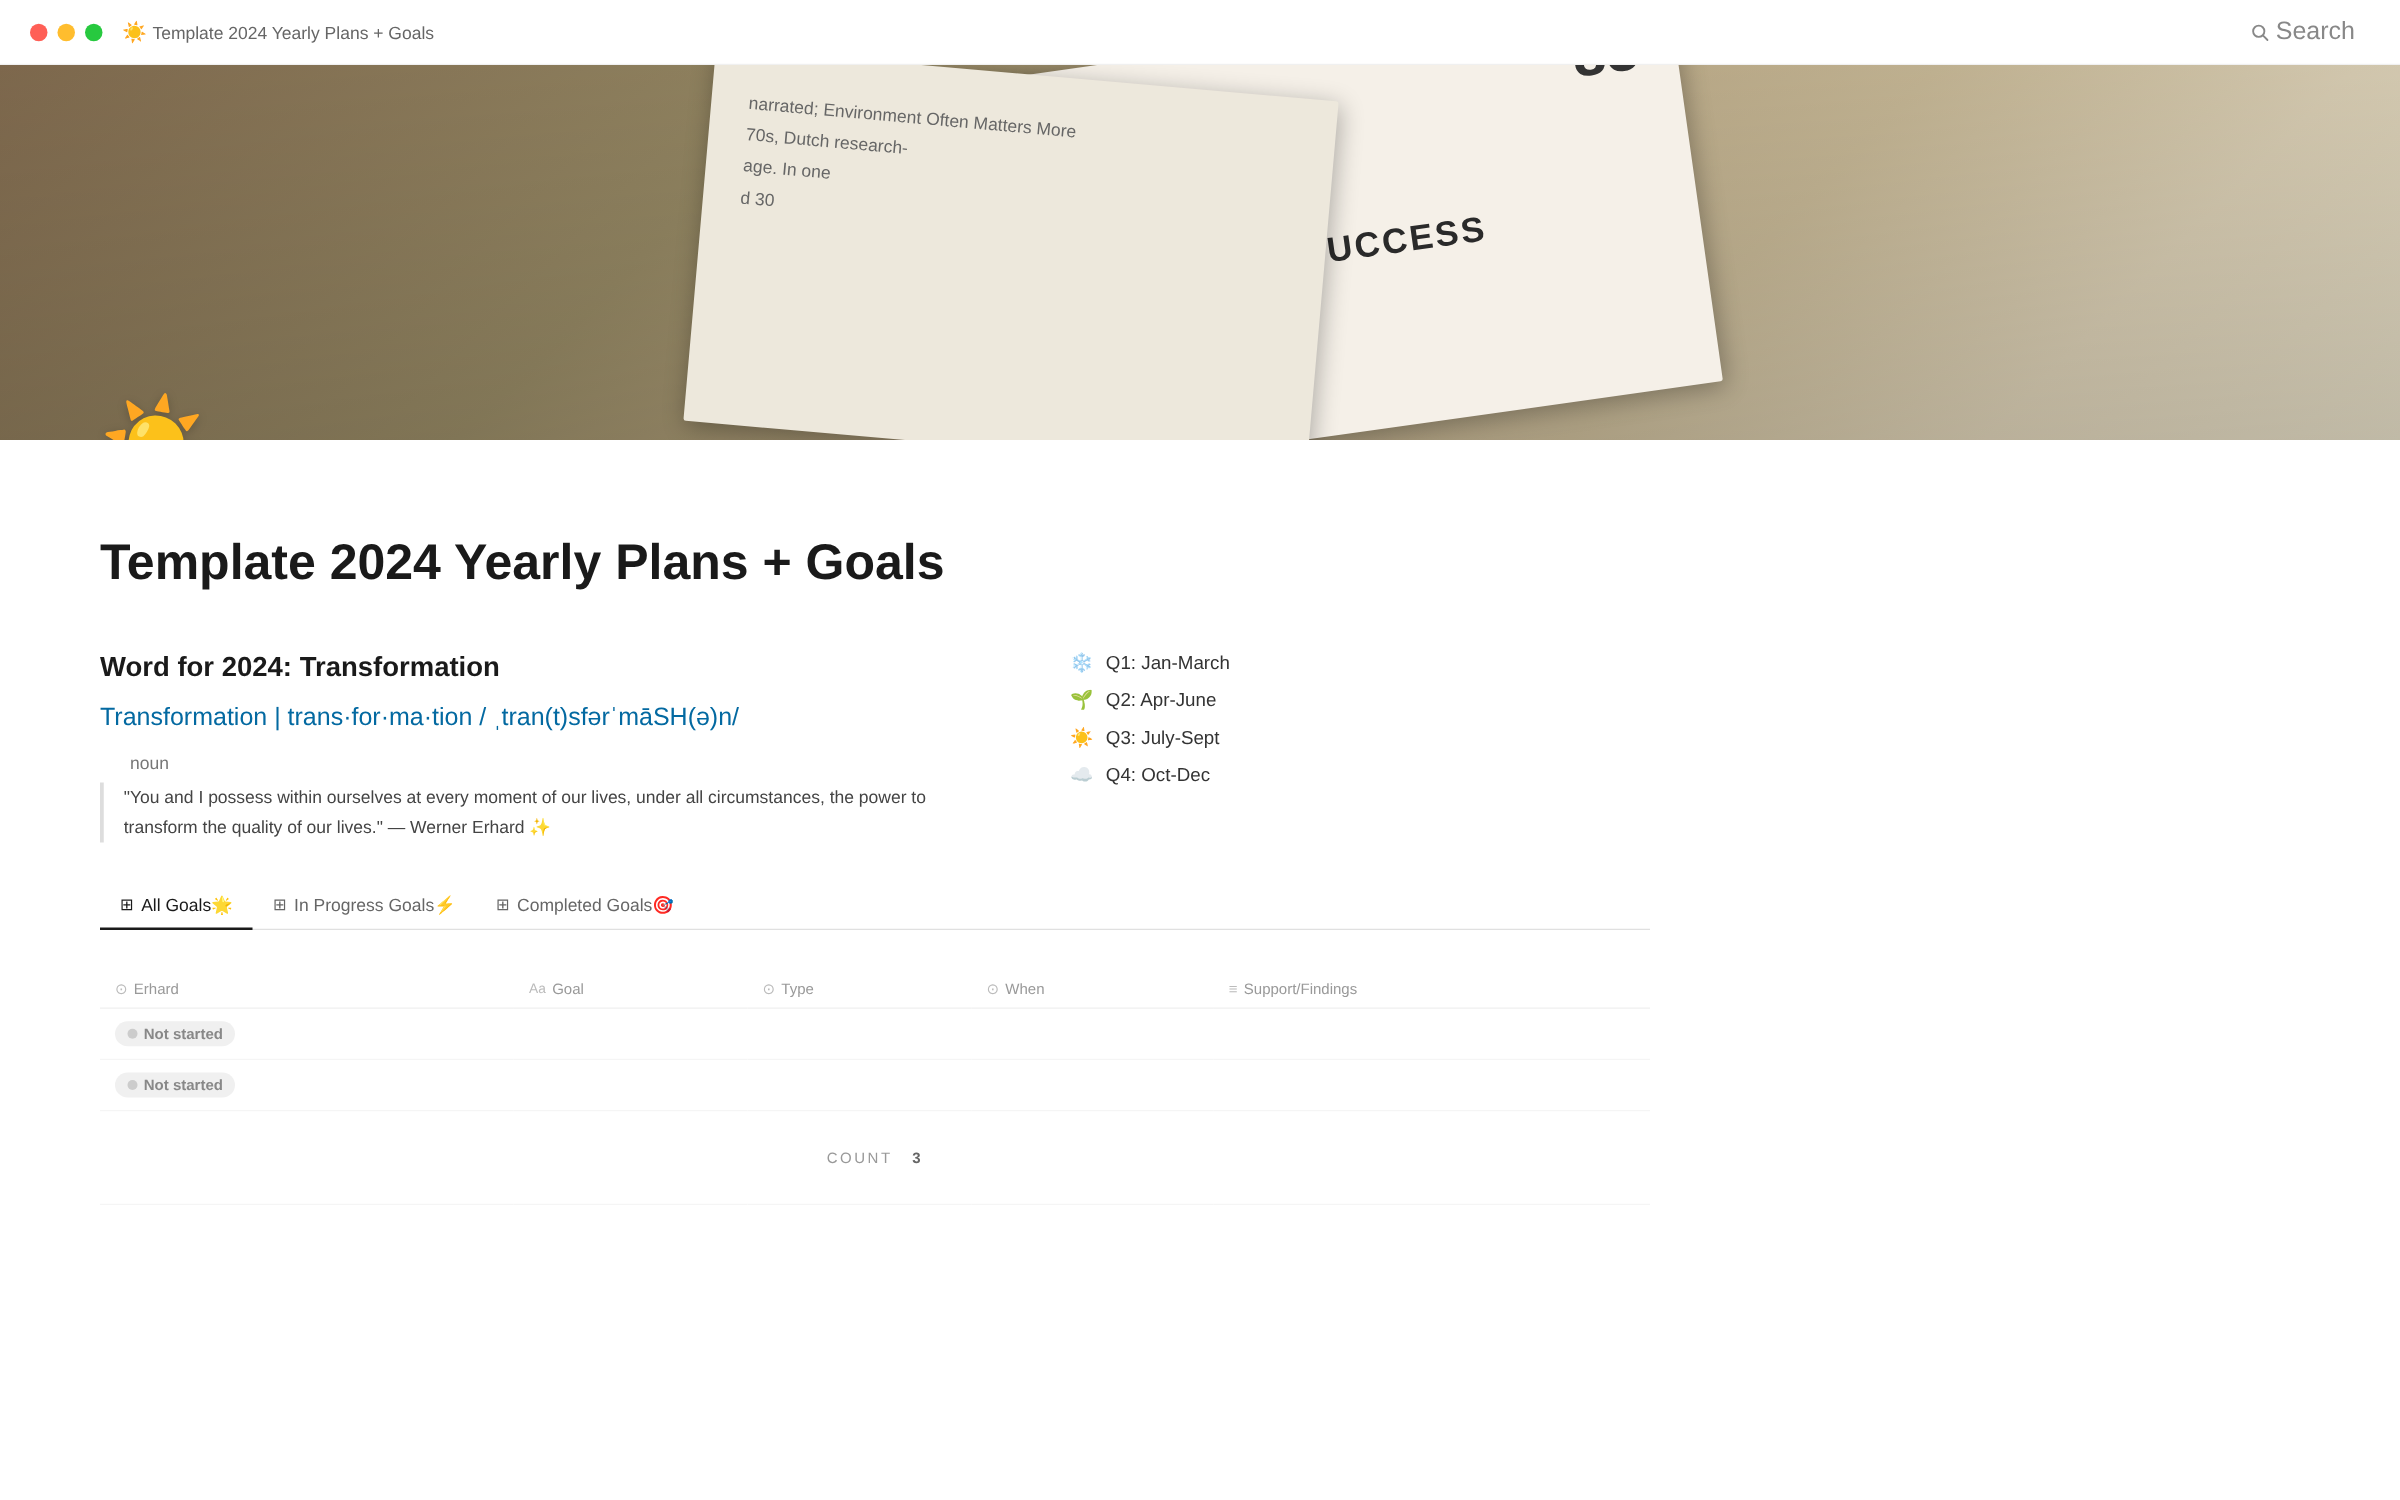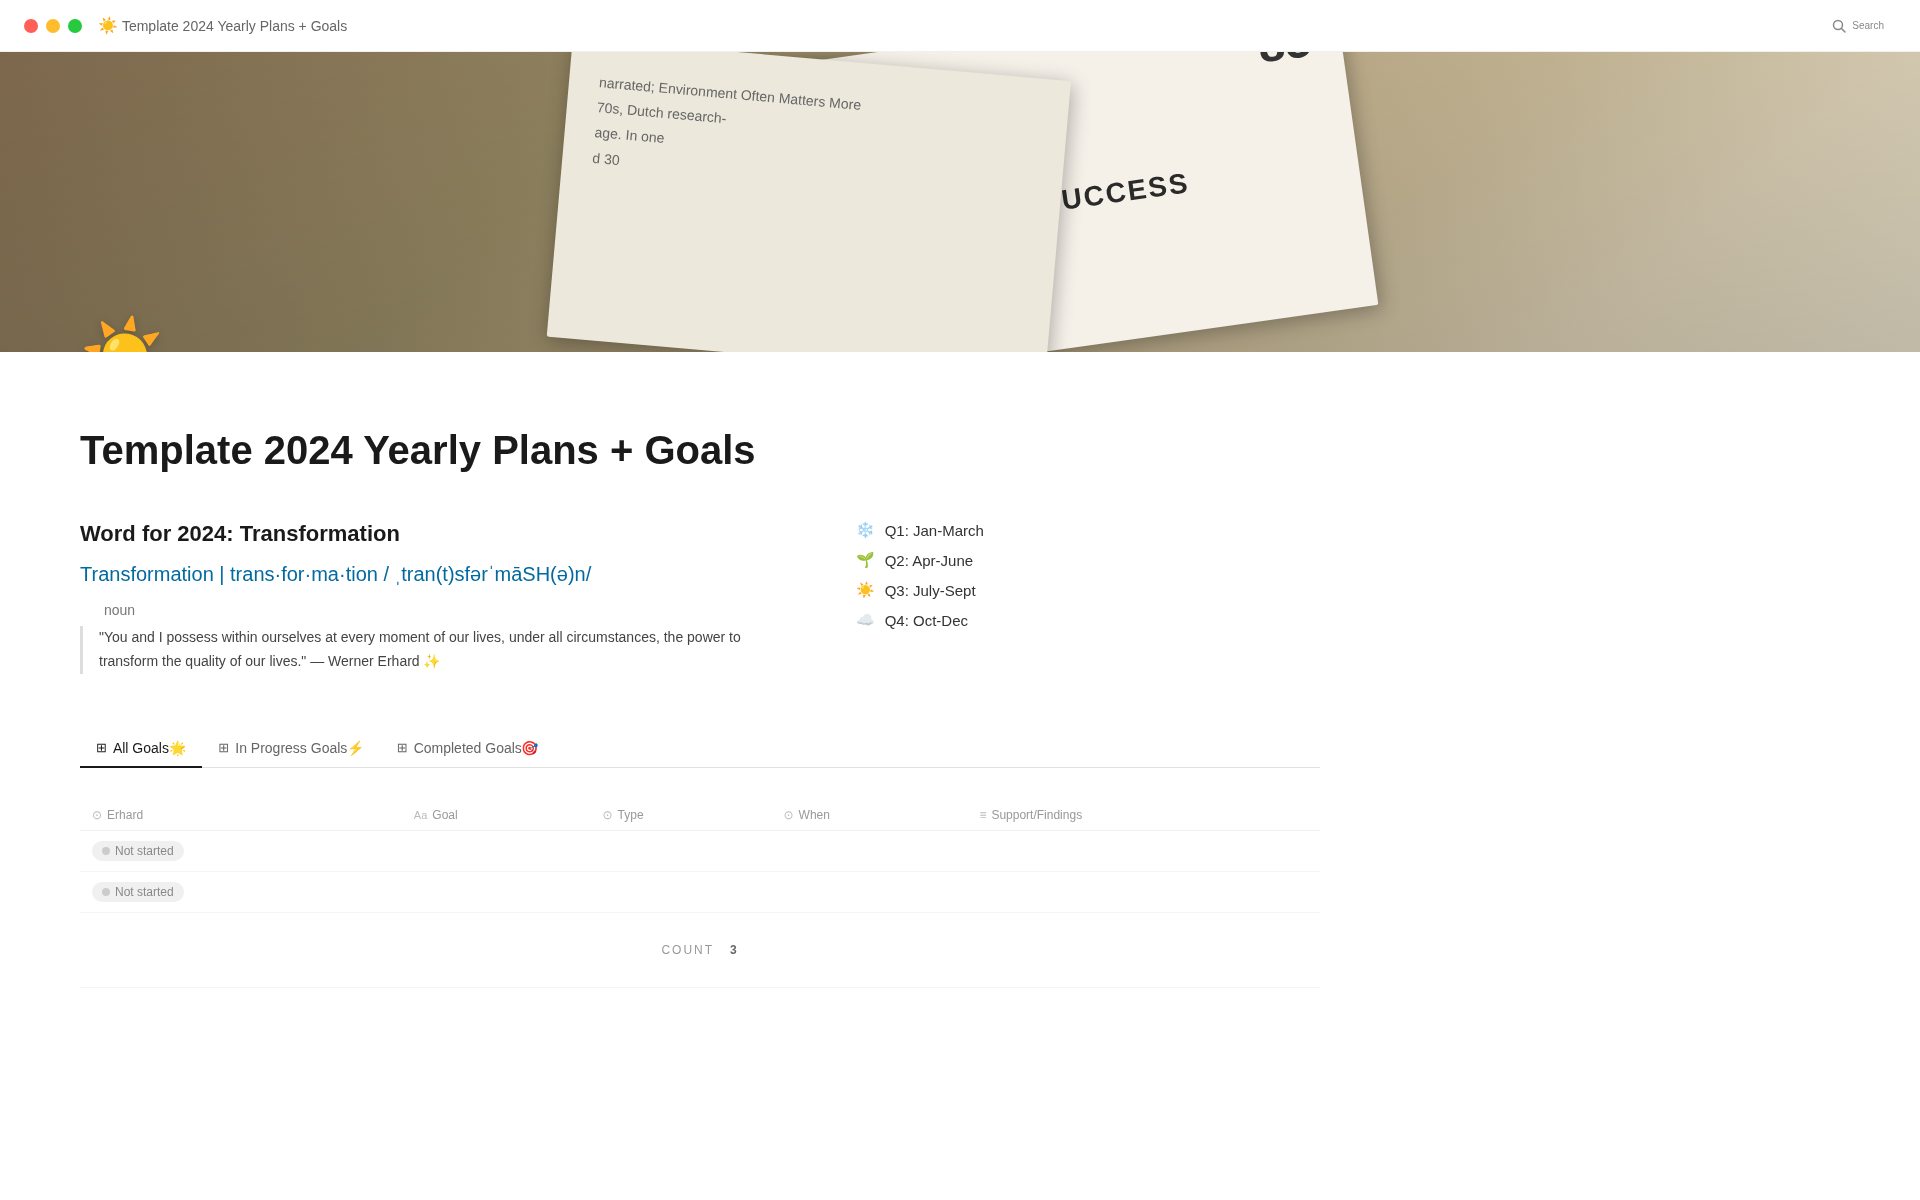--- a/index.html
+++ b/index.html
@@ -13,21 +13,21 @@
       padding: 0 24px; z-index: 100; border-bottom: 1px solid rgba(0,0,0,0.06);
     }
     .titlebar-left { display: flex; align-items: center; gap: 16px; }
     .traffic-lights { display: flex; gap: 8px; align-items: center; }
     .tl { width: 14px; height: 14px; border-radius: 50%; }
     .tl-red { background: #ff5f56; }
     .tl-yellow { background: #ffbd2e; }
     .tl-green { background: #27c93f; }
     .breadcrumb { font-size: 14px; color: #666; display: flex; align-items: center; gap: 4px; }
     .breadcrumb-icon { font-size: 16px; }
-    .search-btn { display: flex; align-items: center; gap: 6px; color: #888; font-size: 10px; padding: 6px 12px; border-radius: 6px; cursor: pointer; }
+    .search-btn { display: flex; align-items: center; gap: 6px; color: #888; font-size: 20px; padding: 6px 12px; border-radius: 6px; cursor: pointer; }
 
     
     .hero {
       width: 100%; height: 300px; position: relative; overflow: hidden;
       background: linear-gradient(135deg, #8b7355 0%, #a0926b 30%, #c4b08a 50%, #d4c4a0 70%, #e8dcc0 85%, #f0e8d0 100%);
     }
     .hero-overlay {
       position: absolute; inset: 0;
       background: linear-gradient(to bottom, rgba(0,0,0,0.1) 0%, rgba(0,0,0,0.2) 100%);
     }
@@ -58,21 +58,21 @@
     .page-icon-area {
       position: absolute; bottom: -40px; left: 80px;
     }
     .page-icon { font-size: 72px; line-height: 1; filter: drop-shadow(0 2px 4px rgba(0,0,0,0.2)); }
 
     
     .main-content { padding: 60px 80px 80px 80px; max-width: 1400px; }
     .page-title { font-size: 40px; font-weight: 700; color: #1a1a1a; margin-bottom: 48px; margin-top: 16px; }
 
     
-    .two-col { display: flex; gap: 80px; margin-bottom: 56px; }
+    .two-col { display: flex; gap: 80px; margin-bottom: 32px; }
     .col-left { flex: 1.2; }
     .col-right { flex: 0.8; }
 
     
     .section-heading { font-size: 22px; font-weight: 700; color: #1a1a1a; margin-bottom: 16px; }
     .word-definition { font-size: 20px; color: #0369a1; margin-bottom: 16px; }
     .word-pos { color: #777; font-size: 14px; margin-left: 24px; margin-bottom: 8px; }
     .word-meaning { font-style: italic; color: #555; font-size: 14px; margin-left: 24px; margin-bottom: 20px; }
     .blockquote {
       border-left: 3px solid #ddd; padding-left: 16px; color: #444;
@@ -101,21 +101,21 @@
       text-align: left; font-size: 12px; color: #999; font-weight: 500;
       padding: 8px 12px; border-bottom: 1px solid #f0f0f0; white-space: nowrap;
     }
     .goals-table td { padding: 10px 12px; border-bottom: 1px solid #f5f5f5; font-size: 14px; }
     .th-inner { display: flex; align-items: center; gap: 5px; }
     .th-icon { font-size: 12px; color: #bbb; }
 
     .status-badge {
       display: inline-flex; align-items: center; gap: 5px;
       padding: 3px 10px; border-radius: 12px;
-      font-size: 12px; font-weight: 400;
+      font-size: 12px; font-weight: 700;
       background: #f0f0f0; color: #888;
     }
     .status-dot { width: 8px; height: 8px; border-radius: 50%; background: #ccc; }
 
     .count-row { text-align: center; padding: 20px; color: #999; font-size: 12px; letter-spacing: 2px; text-transform: uppercase; }
     .count-num { font-weight: 600; color: #666; }
   </style>
 </head>
 <body>
 

